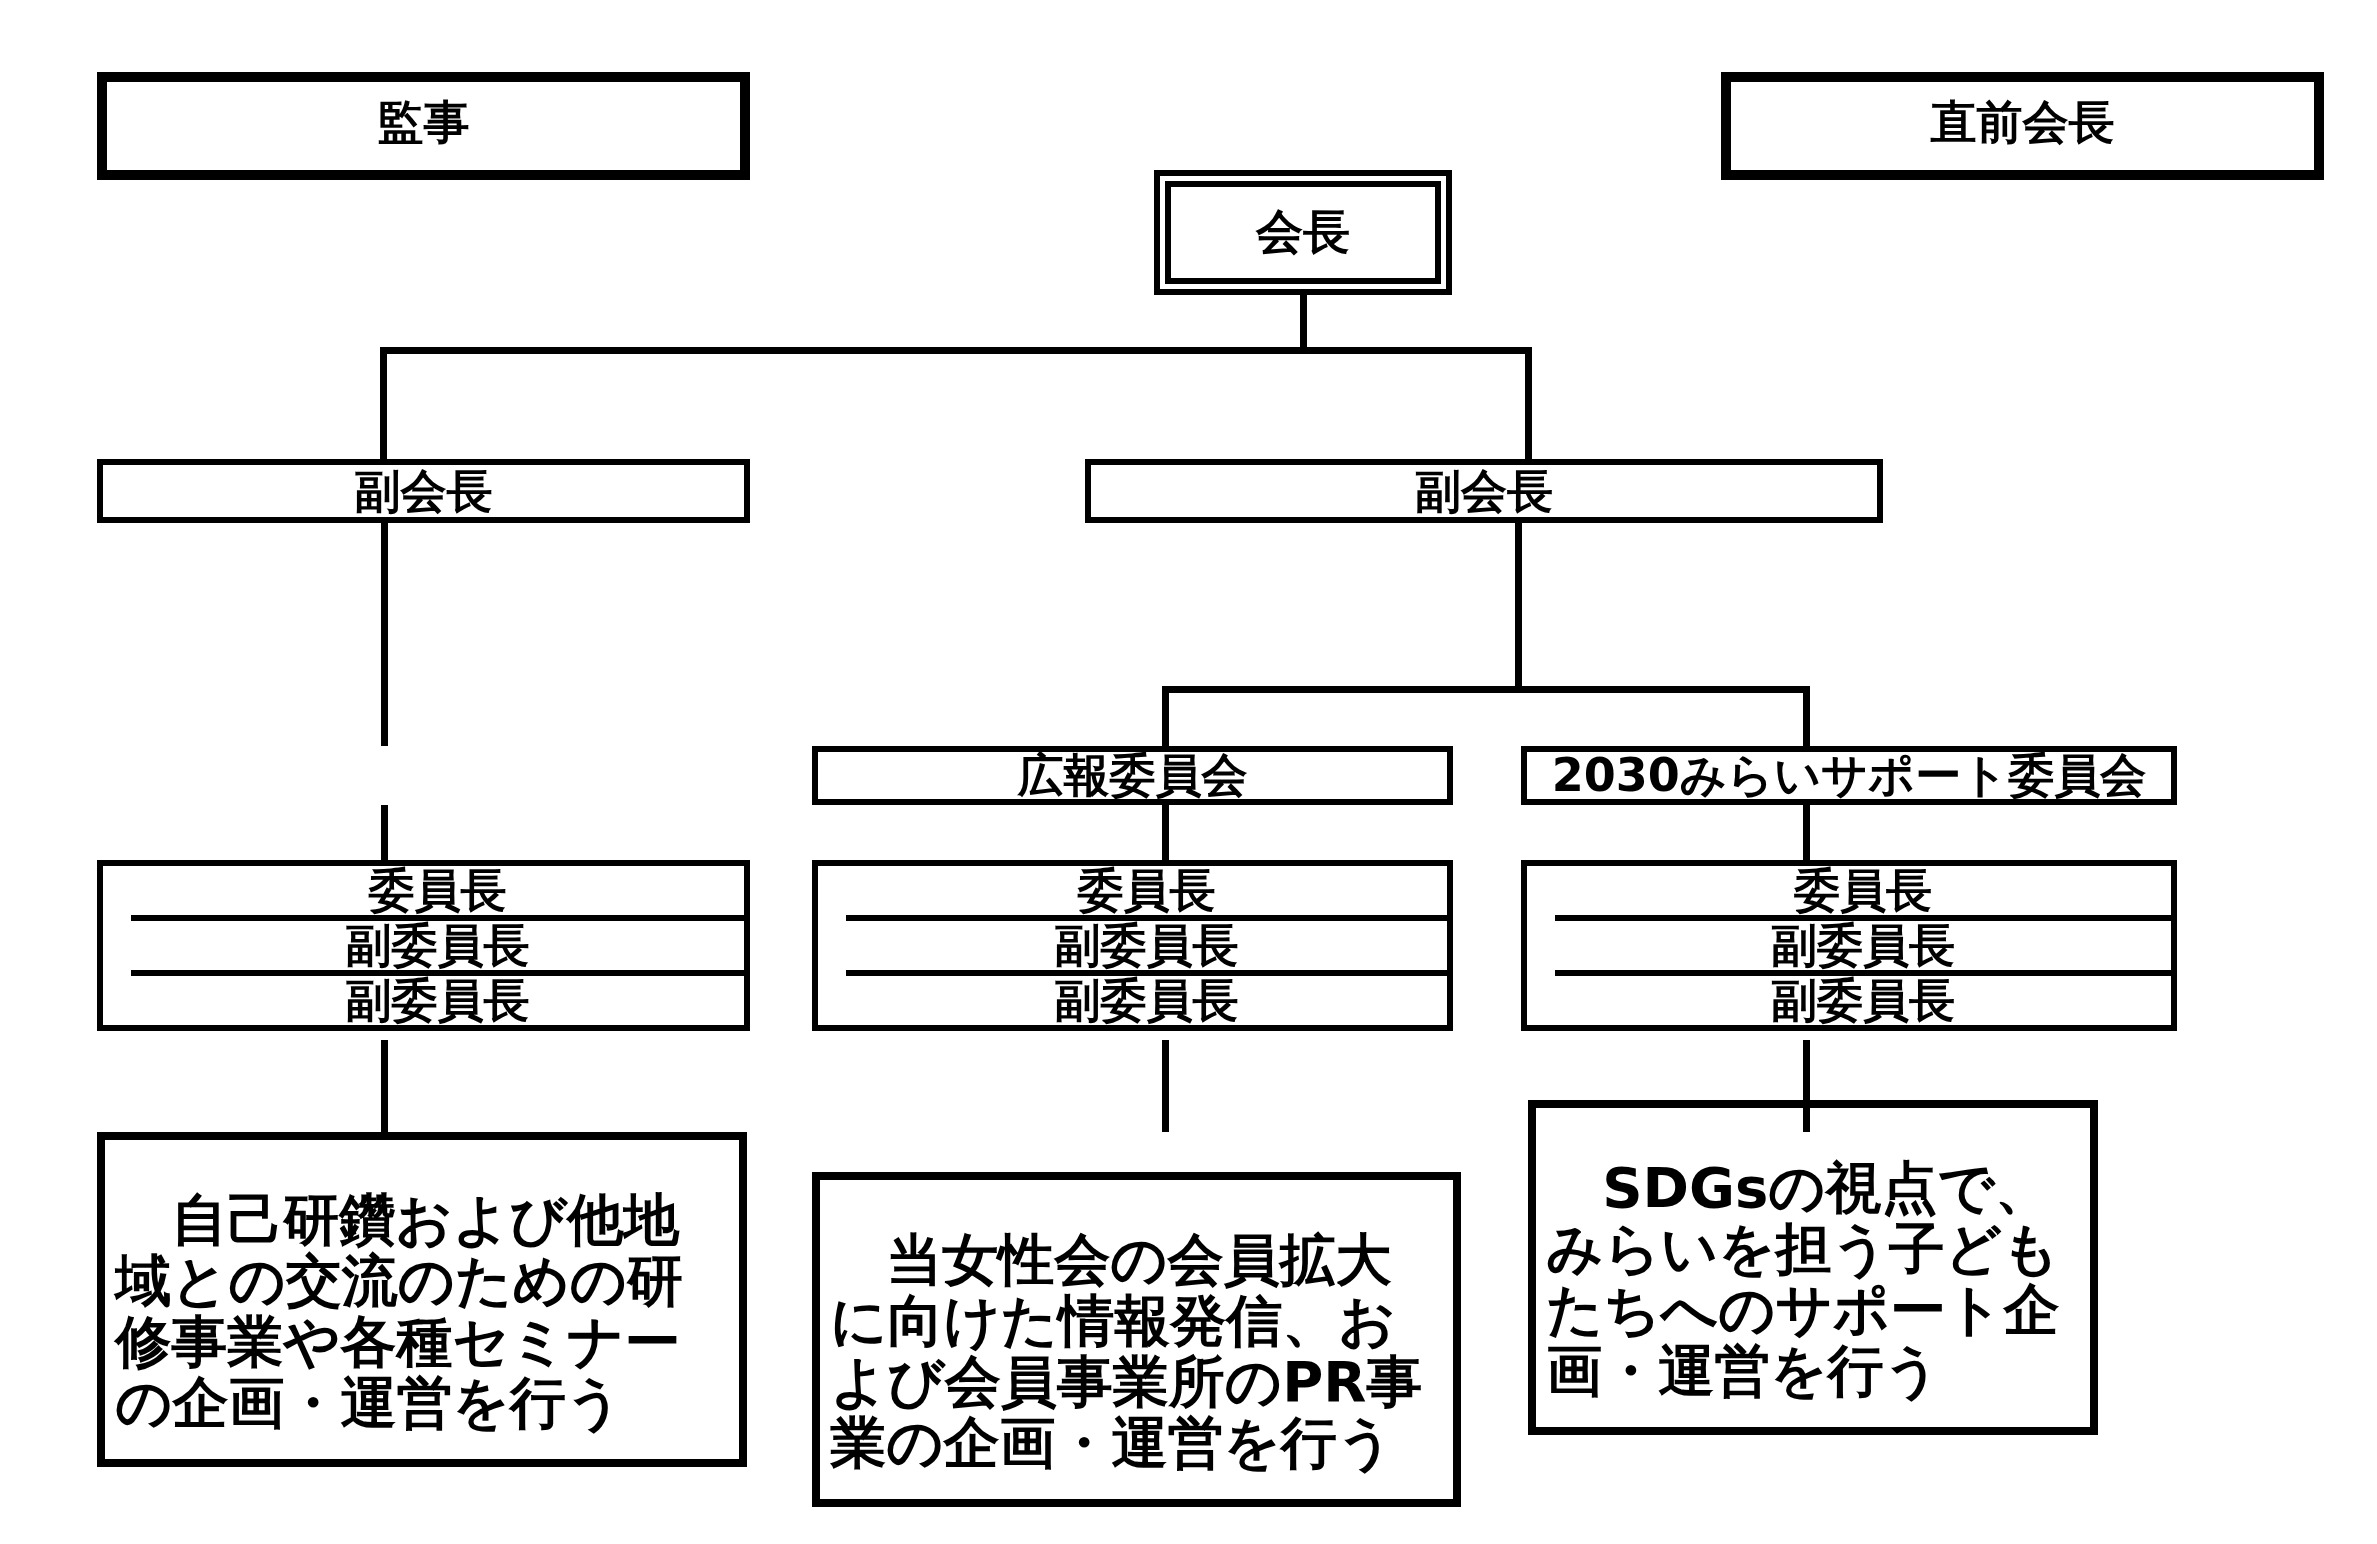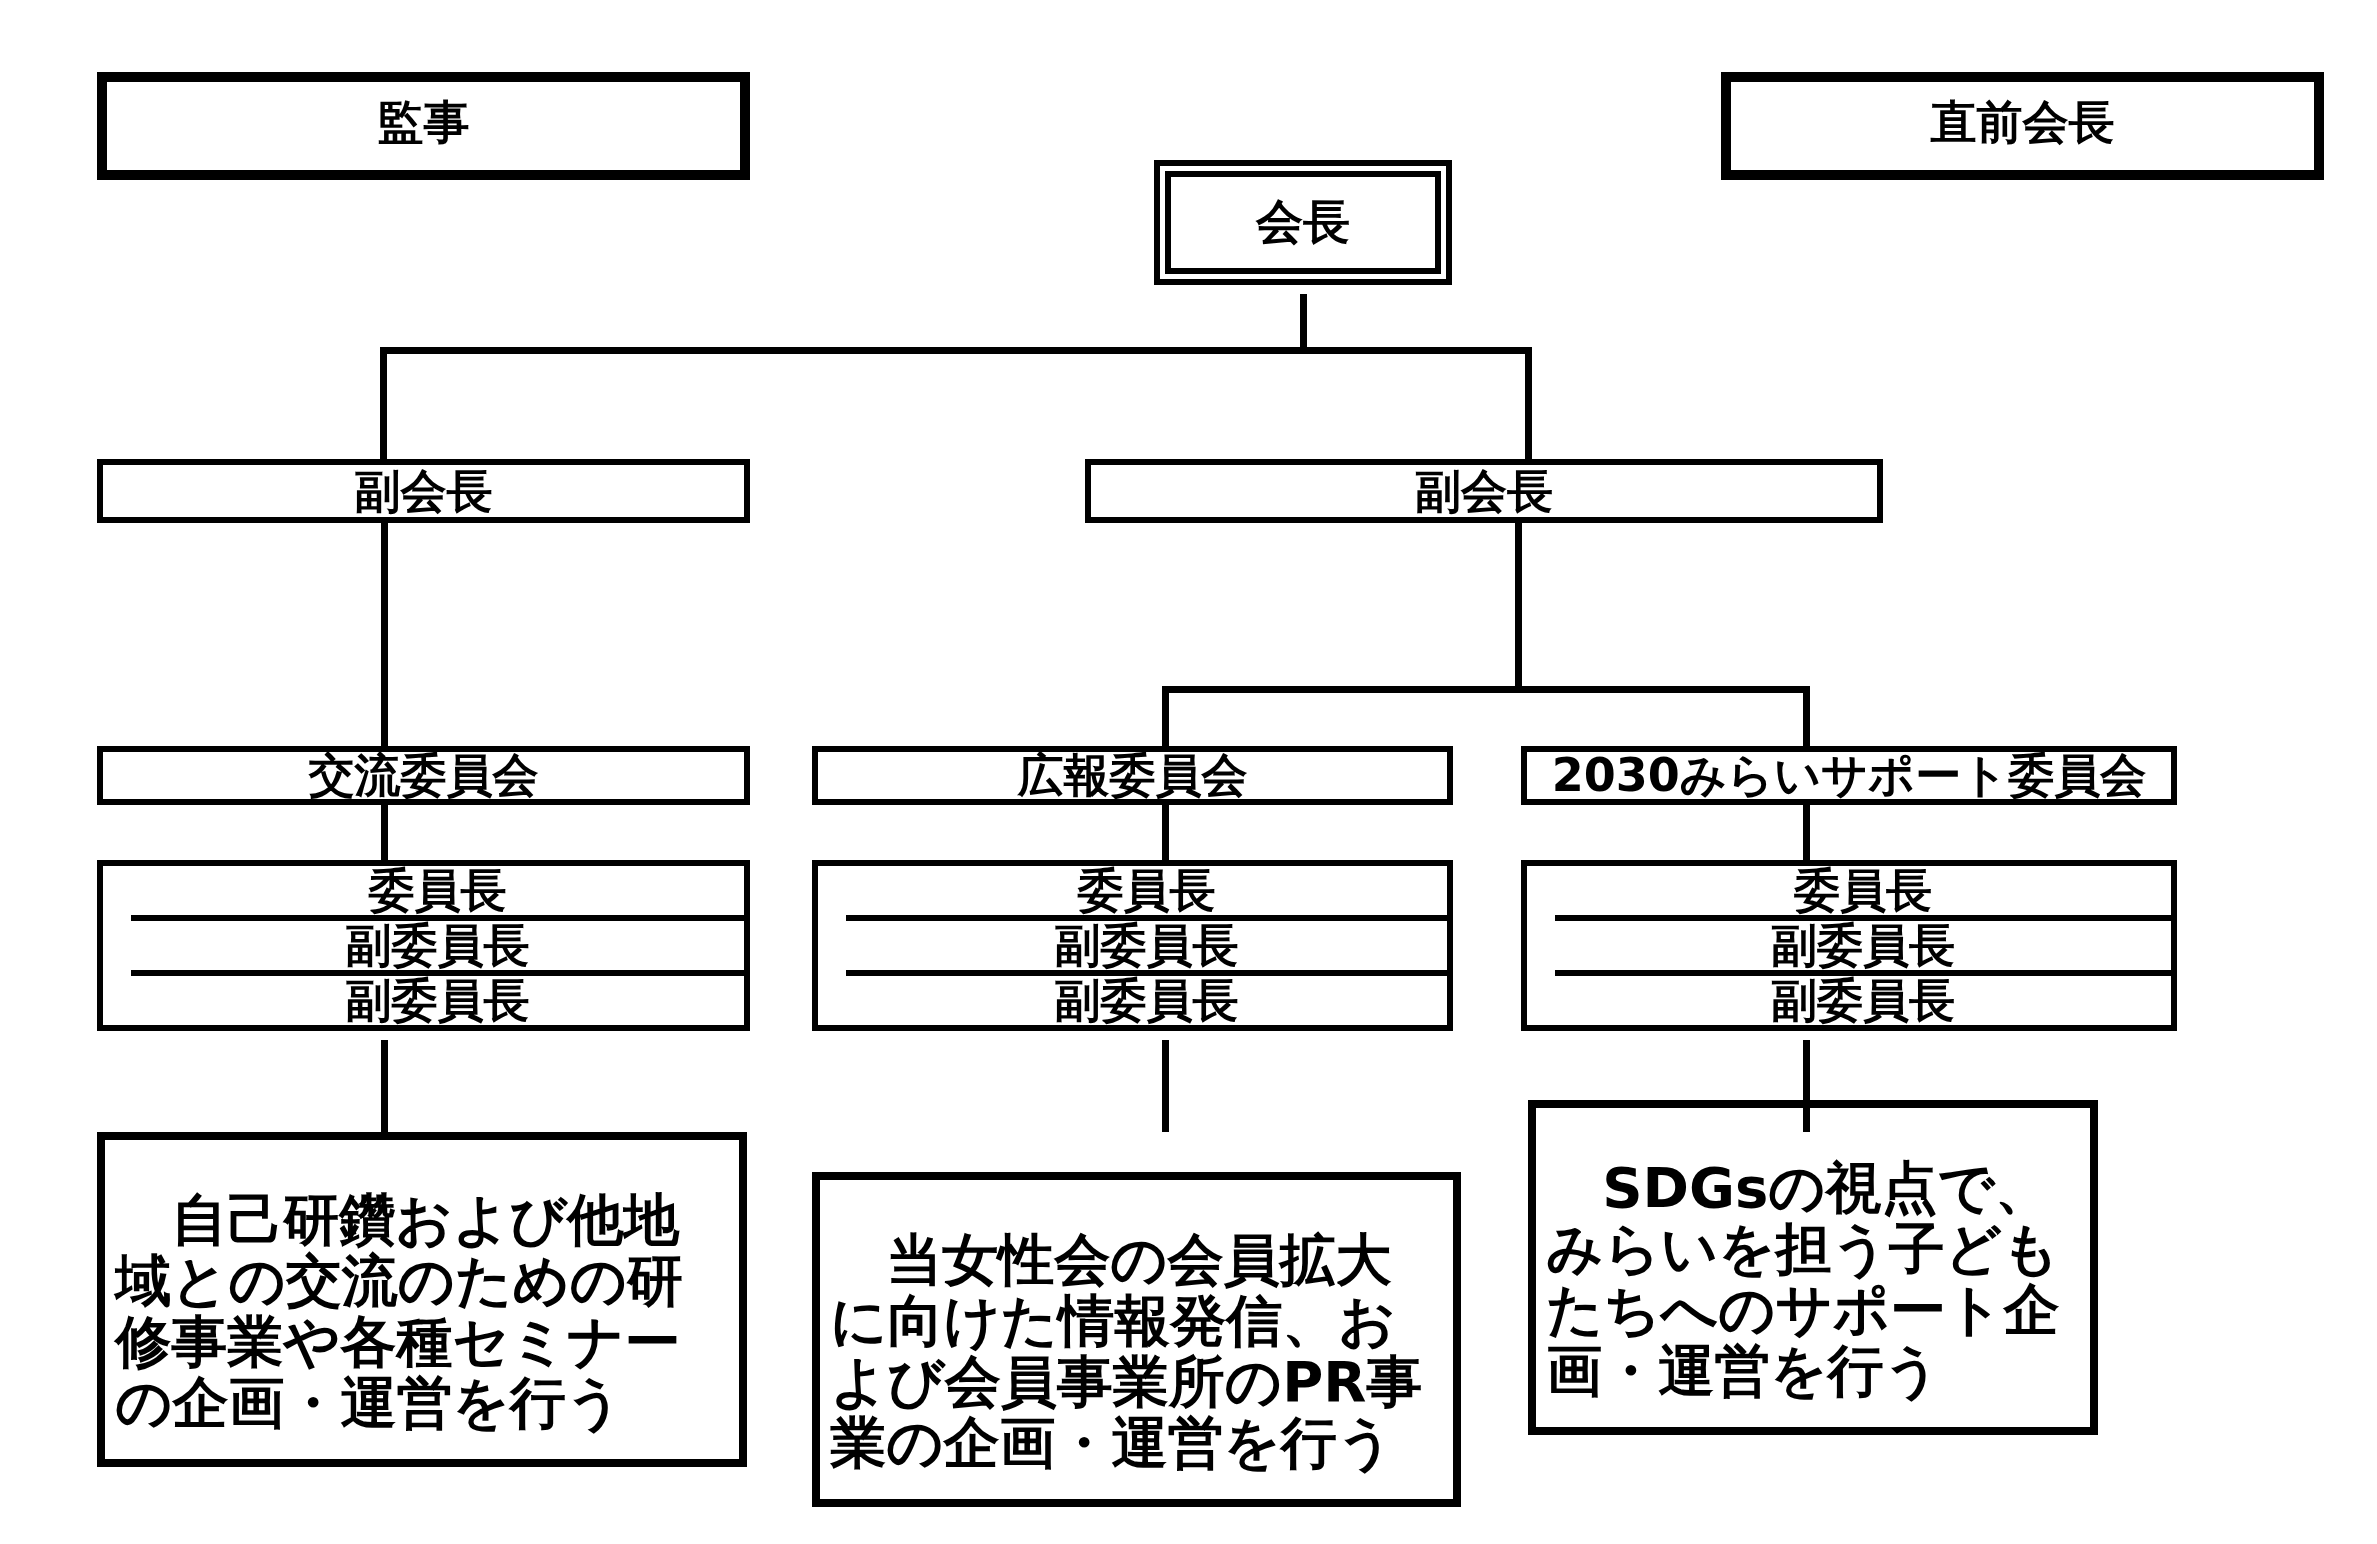--- a/index.html
+++ b/index.html
@@ -92,37 +92,34 @@
 <div id="stage">
 
   <div class="box thick" style="left:97px; top:72px; width:653px; height:108px;">
     <span>監事</span>
   </div>
 
   <div class="box thick" style="left:1721px; top:72px; width:603px; height:108px;">
     <span>直前会長</span>
   </div>
 
-  <div class="president-outer" style="left:1154px; top:160px; width:298px; height:125px;text-align:right;">
+  <div class="president-outer" style="left:1154px; top:170px; width:298px; height:125px;text-align:right;">
     <div class="president-inner">
       <span>会長</span>
     </div>
   </div>
 
   <div class="box" style="left:97px; top:459px; width:653px; height:64px;">
     <span>副会長</span>
   </div>
 
   <div class="box" style="left:1085px; top:459px; width:798px; height:64px;">
     <span>副会長</span>
   </div>
 
-  <div class="box" style="left:97px; top:746px; width:653px; height:59px;">
-    <span>交流委員会</span>
-  </div>
 
   <div class="box" style="left:812px; top:746px; width:641px; height:59px;">
     <span>広報委員会</span>
   </div>
 
   <div class="box" style="left:1521px; top:746px; width:656px; height:59px;">
     <span>2030みらいサポート委員会</span>
   </div>
 
   <div class="stack" style="left:97px; top:860px; width:653px;">

